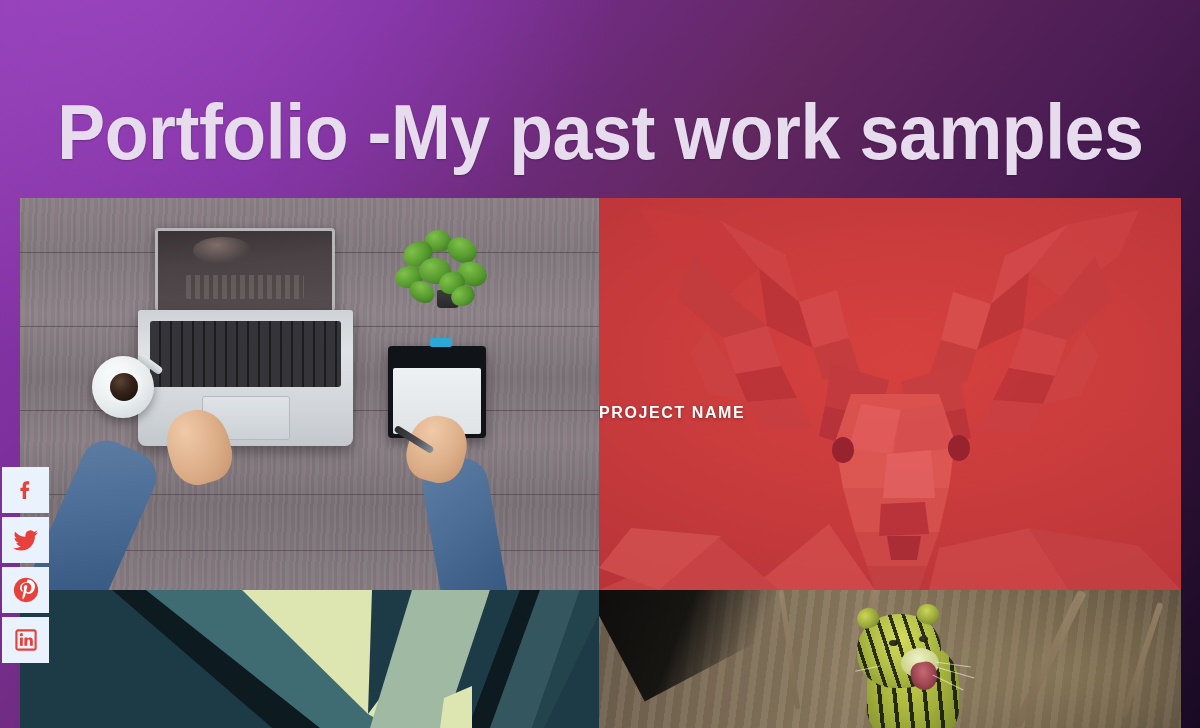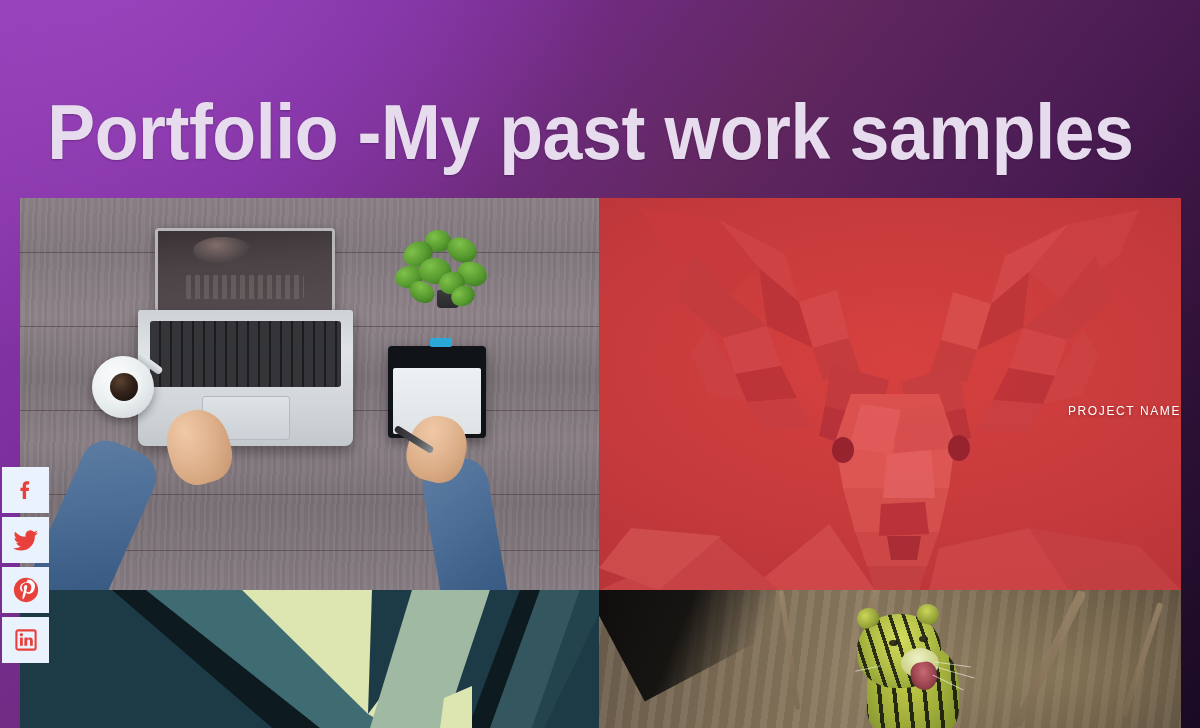--- a/index.html
+++ b/index.html
@@ -12,21 +12,21 @@
     position:relative; width:1200px; height:728px;
     background:
       radial-gradient(ellipse 900px 700px at 6% -10%, #9a45be 0%, rgba(154,69,190,0) 62%),
       linear-gradient(128deg, #8e3ab0 0%, #7c2f9c 22%, #61275f 48%, #4b1c54 66%, #321239 82%, #190a24 100%);
     overflow:hidden;
   }
 
   
   .title-wrap {
     position:absolute; left:0; top:82px; width:1200px; height:100px;
-    display:flex; align-items:center; justify-content:flex-start;
+    display:flex; align-items:center; justify-content:center;
   }
   .title {
     font-family:"Liberation Sans Narrow","Liberation Sans", sans-serif;
     font-weight:bold;
     font-size:78px;
     line-height:1.0;
     letter-spacing:-0.5px;
     color:#e6dced;
     white-space:nowrap;
     transform:scaleX(0.92);
@@ -154,23 +154,23 @@
   }
 
   
   .deer {
     background:
       radial-gradient(ellipse 120% 95% at 52% 42%, #d6413e 0%, #c63a3c 44%, #b63338 78%, #a82e34 100%);
   }
   .deer svg { position:absolute; inset:0; width:100%; height:100%; display:block; }
   .project-name {
     position:absolute; left:0; top:206px; width:100%;
-    text-align:right;
+    text-align:left;
     color:#ffffff;
-    font-size:12px; font-weight:normal;
+    font-size:16px; font-weight:bold;
     letter-spacing:1.6px;
     text-shadow:0 1px 3px rgba(90,15,20,0.5);
   }
 
   
   .geo { background:#1d3b46; }
   .geo svg { position:absolute; inset:0; width:100%; height:100%; display:block; }
 
   
   .tiger {

